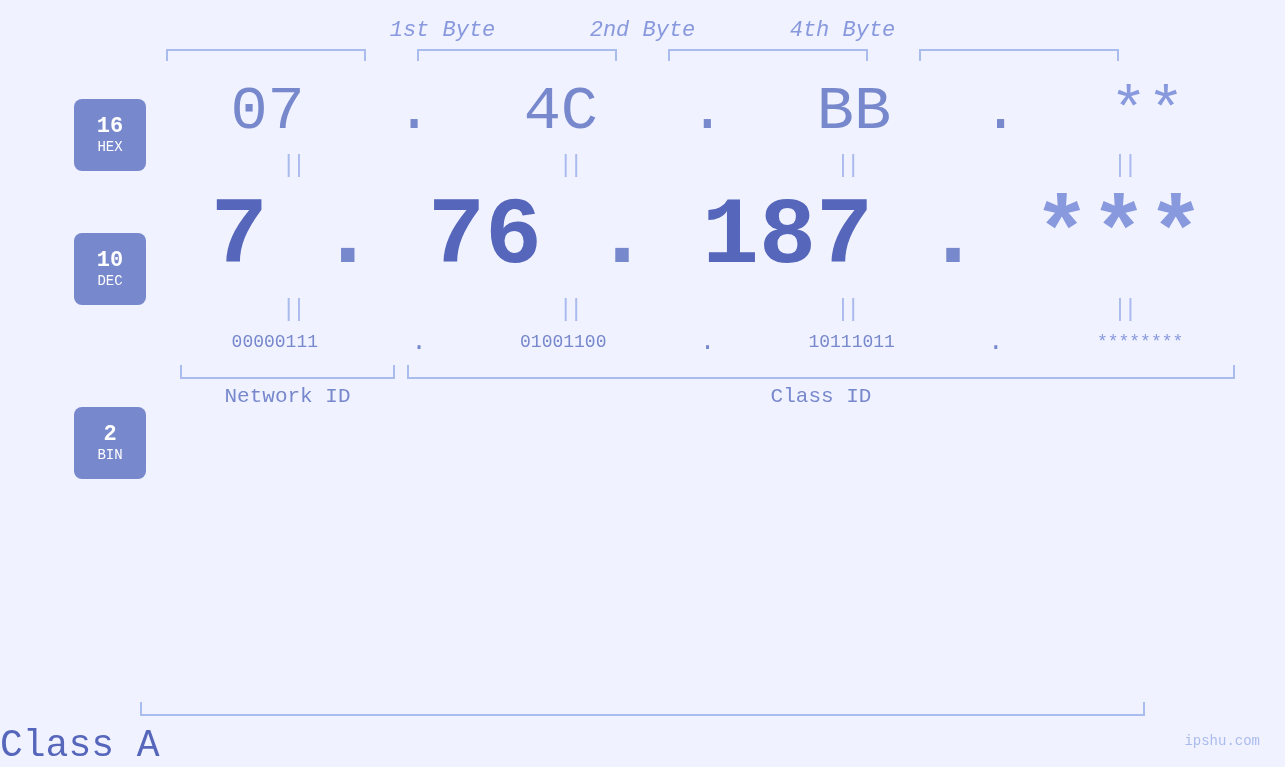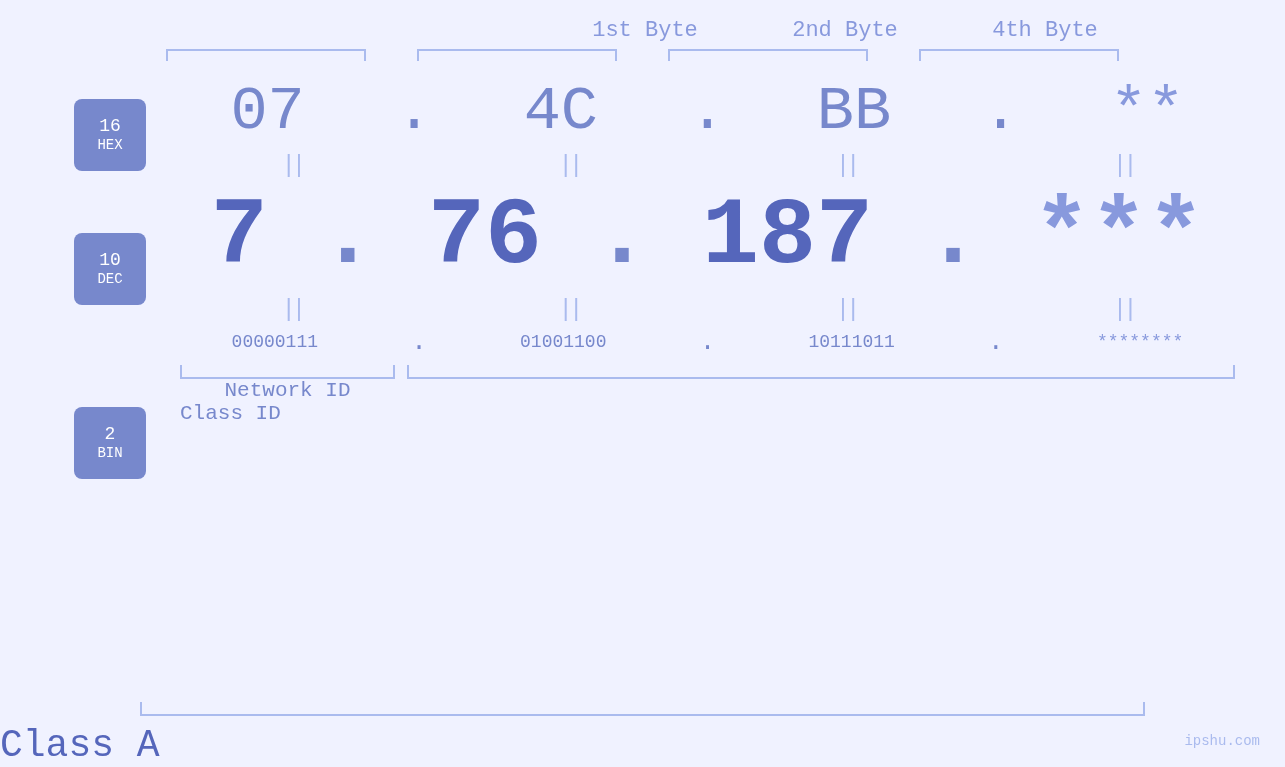--- a/index.html
+++ b/index.html
@@ -25,21 +25,22 @@
       flex-direction: column;
       align-items: center;
     }
 
     
     .byte-headers {
       display: flex;
       width: 100%;
       padding: 0 140px;
       margin-top: 18px;
-      justify-content: flex-end;
+      justify-content: center;
+      font-style: italic;
     }
 
     .byte-header {
       color: #8899dd;
       font-size: 22px;
       font-family: 'Courier New', Courier, monospace;
       text-align: center;
       width: 200px;
     }
 
@@ -77,22 +78,22 @@
       border-radius: 8px;
       display: flex;
       flex-direction: column;
       align-items: center;
       justify-content: center;
       color: white;
       font-family: 'Courier New', Courier, monospace;
     }
 
     .badge-number {
-      font-size: 18px;
-      font-weight: normal;
+      font-size: 22px;
+      font-weight: bold;
       line-height: 1.1;
     }
 
     .badge-label {
       font-size: 14px;
       font-weight: normal;
     }
 
     .value-text-hex {
       font-size: 62px;
@@ -270,21 +271,21 @@
       </div>
 
       <div style="display:flex; align-items:flex-start; width:100%; margin-top:8px; padding: 0 0;">
 
         <div style="width:215px; height:14px; border-bottom:2px solid #aabbee; border-left:2px solid #aabbee; border-right:2px solid #aabbee; flex-shrink:0;"></div>
         <div style="width:12px;"></div>
 
         <div style="flex:1; height:14px; border-bottom:2px solid #aabbee; border-left:2px solid #aabbee; border-right:2px solid #aabbee;"></div>
       </div>
 
-      <div style="display:flex; align-items:flex-start; width:100%; margin-top:0;flex-direction:column;">
+      <div style="display:flex; align-items:flex-start; width:100%; margin-top:6px;">
         <div style="width:215px; text-align:center; color:#7788cc; font-size:21px; font-family:'Courier New',Courier,monospace; flex-shrink:0;">Network ID</div>
         <div style="width:12px;"></div>
         <div style="flex:1; text-align:center; color:#7788cc; font-size:21px; font-family:'Courier New',Courier,monospace;">Class ID</div>
       </div>
 
     </div>
   </div>
 
   <div style="width:calc(100% - 280px); margin:0 140px; height:14px; border-bottom:2px solid #aabbee; border-left:2px solid #aabbee; border-right:2px solid #aabbee; margin-top:6px; align-self:center;"></div>
 

